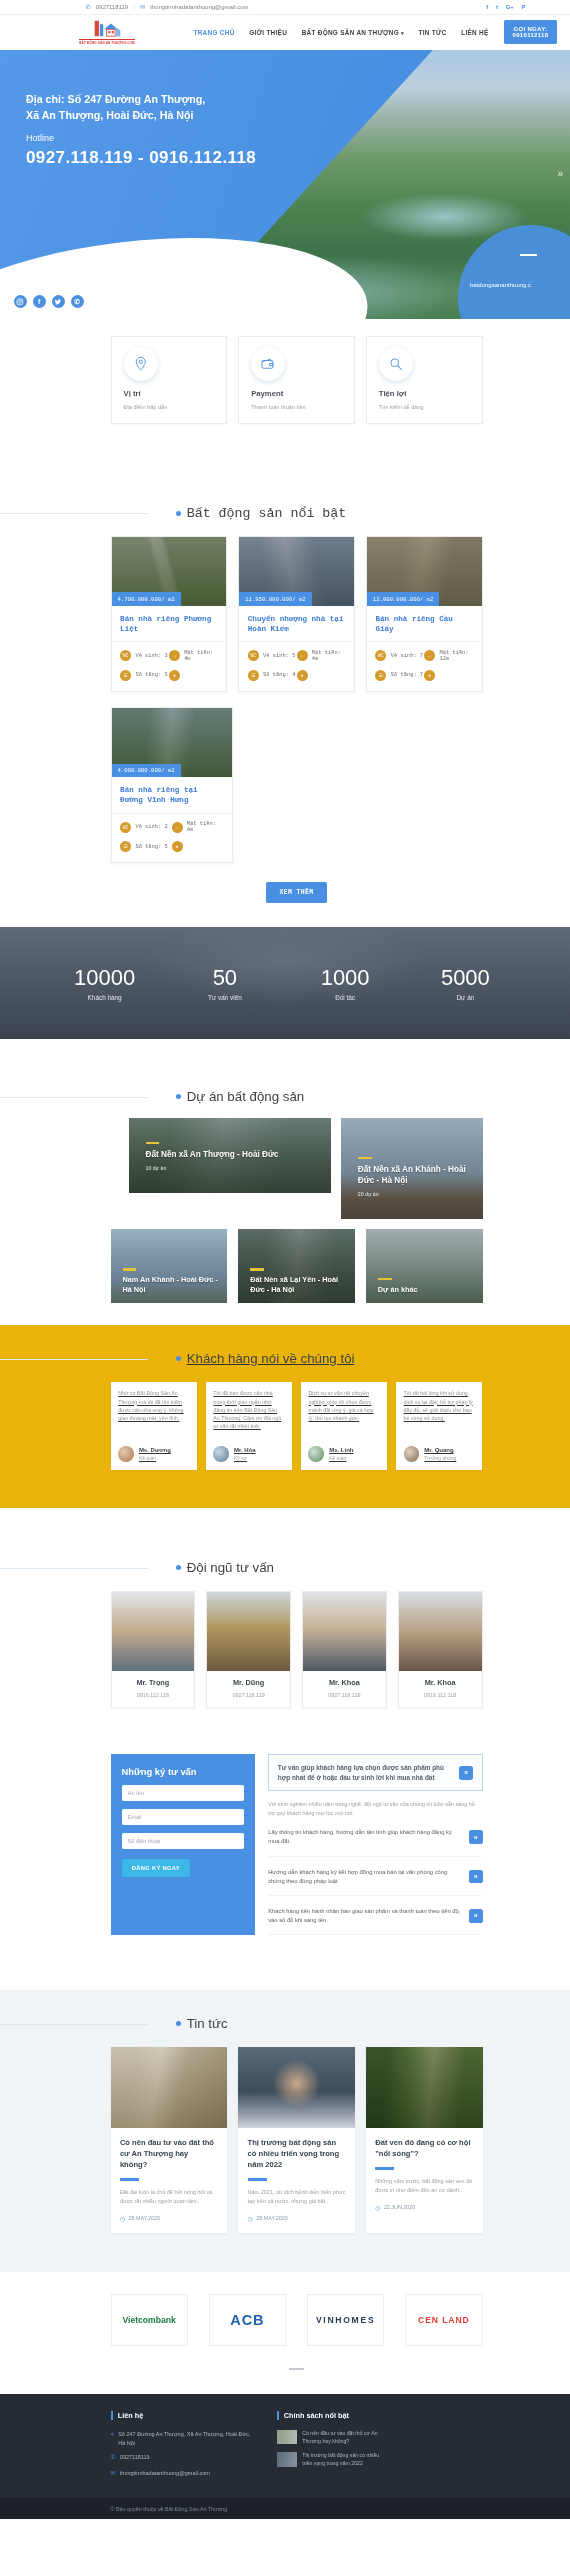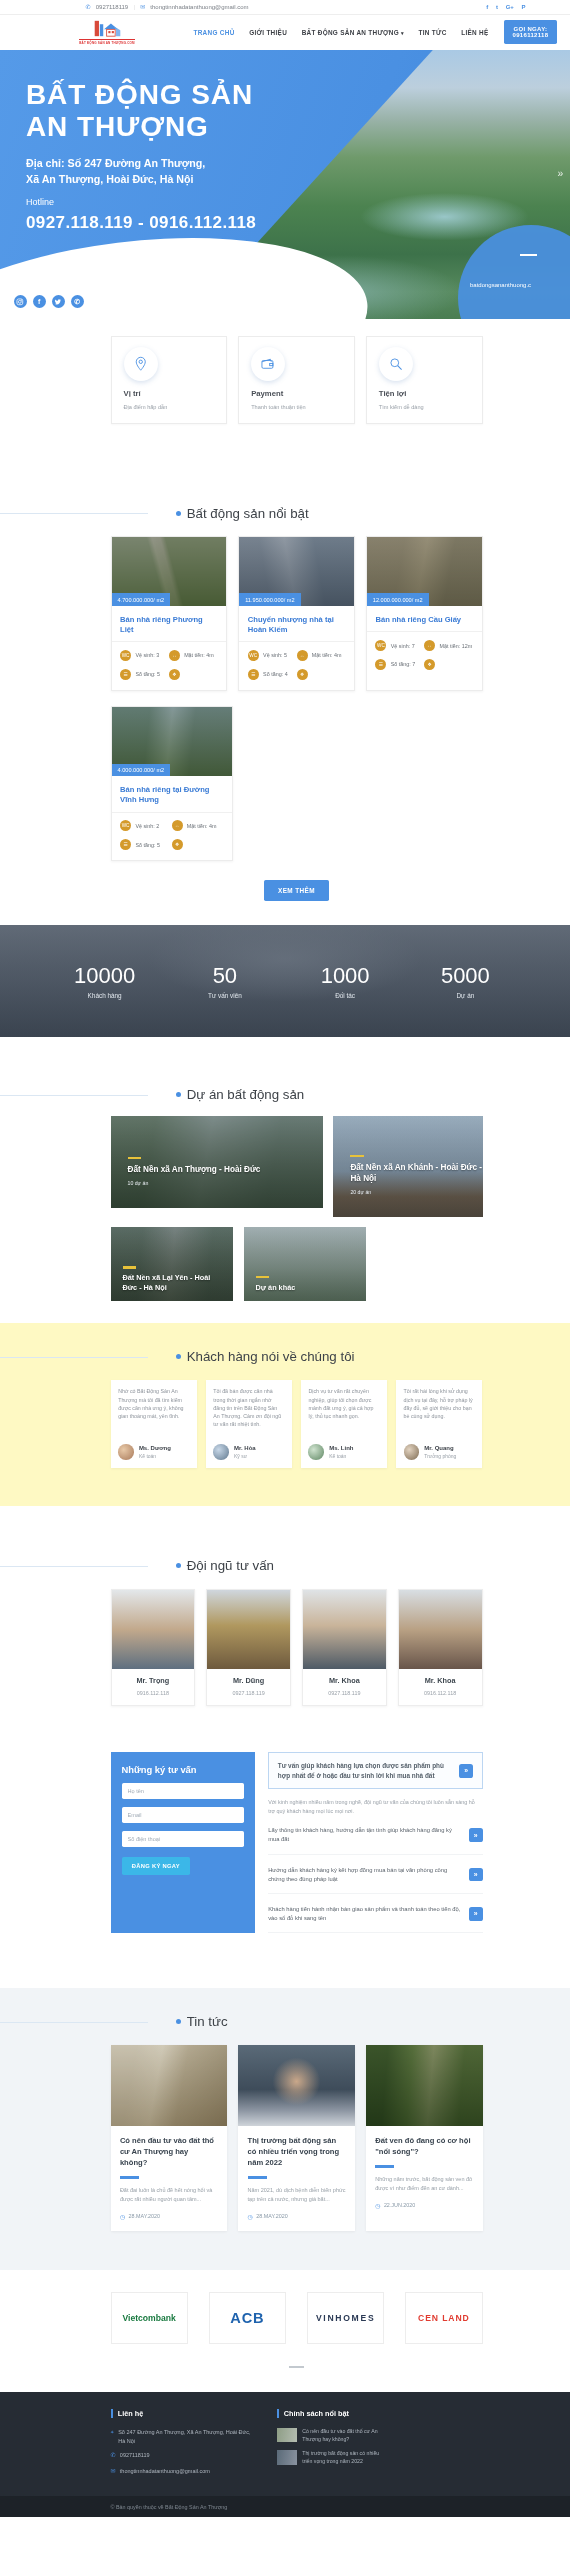--- a/index.html
+++ b/index.html
@@ -66,21 +66,21 @@
   .feature-title { margin-top: 8.6px; font-size: 7.7px; color: #4a4f57; font-weight: bold; }
   .feature-desc { margin-top: 5.2px; font-size: 5.6px; color: #9aa1a9; }
 
   
   .sec-row { position: relative; }
   .sec-row .hline { position: absolute; top: 7.7px; left: -88px; width: 148px; height: 0.9px; background: #dbe7f3; }
   .sec-head { margin-left: 65px; display: flex; align-items: center; gap: 6px; font-size: 13.3px; color: #3d4248; }
   .sec-head::before { content: ""; width: 5.2px; height: 5.2px; border-radius: 50%; background: #4a90e2; flex: 0 0 auto; }
 
   
-  .featured { margin-top: 82px; }
+  .featured { margin-top: 82px; font-family: Liberation Mono, monospace; }
   .prop-grid { margin-top: 15.5px; display: flex; gap: 11px; }
   .prop-card { width: 122px; background: #fff; border: 0.9px solid #ececec; box-shadow: 0 0.9px 2.6px rgba(0,0,0,.05); cursor: pointer; }
   .prop-img { position: relative; height: 69px; }
   .pimg1 { background: linear-gradient(75deg, #9aa590 40%, #b9b9ae 44%, #b4b4a8 50%, #8f9c80 54%), linear-gradient(180deg,#c9cdc4,#7f9468); background-blend-mode: multiply; }
   .pimg2 { background: linear-gradient(100deg, #b7b2a2 30%, #cac4b2 48%, #a9a695 70%), linear-gradient(180deg,#bdb9ab,#8d8a76); background-blend-mode: multiply; }
   .pimg3 { background: linear-gradient(80deg, #9aa3ad 25%, #b9bec4 45%, #8e9aa6 68%), linear-gradient(180deg,#c6cdd4,#7d8893); background-blend-mode: multiply; }
   .pimg4 { background: linear-gradient(96deg, #8fa08a 30%, #c2c6b8 48%, #95a391 66%), linear-gradient(180deg,#aec4d4,#6f8a62); background-blend-mode: multiply; }
   .price-badge { position: absolute; left: 0; bottom: 0; background: #4a90e2; color: #fff; font-size: 5.6px; padding: 3.4px 6px; }
   .prop-title { padding: 8.6px 8.6px 6.9px; font-size: 7.6px; font-weight: bold; color: #3a7bd5; border-bottom: 0.9px solid #f0f0f0; line-height: 1.3; }
   .prop-specs { padding: 7.7px 8.6px 10.3px; display: grid; grid-template-columns: 1fr 1fr; row-gap: 7.7px; }
@@ -101,35 +101,35 @@
   .stats-inner { width: 481px; margin: 0 auto; display: flex; }
   .stat { flex: 1; text-align: center; color: #fff; }
   .stat-value { font-size: 22px; font-weight: normal; }
   .stat-label { margin-top: 2.6px; font-size: 6.4px; color: #e2e8ee; }
 
   
   .projects { margin-top: 50px; }
   .proj-grid1 { margin-top: 13.7px; display: flex; gap: 10.3px; }
   .proj-grid2 { margin-top: 10.3px; display: flex; gap: 11px; }
   .proj-tile { position: relative; overflow: hidden; cursor: pointer; }
-  .pt1 { width: 221px; height: 92px; background: linear-gradient(100deg,#8d9d85 20%,#b5bdb2 45%,#97a596 75%), linear-gradient(180deg,#b9c6cf,#6f8465); background-blend-mode: multiply; }
+  .pt1 { width: 221px; height: 75px; background: linear-gradient(100deg,#8d9d85 20%,#b5bdb2 45%,#97a596 75%), linear-gradient(180deg,#b9c6cf,#6f8465); background-blend-mode: multiply; margin-left: 18px; }
   .pt2 { width: 155px; height: 101px; background: linear-gradient(180deg,#9fb3c4 0%,#8fa3b4 55%,#79664f 80%,#6b5a45 100%); }
   .pt3 { width: 122px; height: 74px; background: linear-gradient(180deg,#9db7cb 0%,#8aa6bb 70%,#7b8d7b 100%); }
   .pt4 { width: 122px; height: 74px; background: linear-gradient(95deg,#8a9684 25%,#b7b7ab 50%,#8b9886 80%), linear-gradient(180deg,#aebfc9,#728266); background-blend-mode: multiply; }
   .pt5 { width: 122px; height: 74px; background: linear-gradient(180deg,#a8b6b9 0%,#90a295 55%,#6e8668 100%); }
   .proj-tile::after { content: ""; position: absolute; inset: 0; background: linear-gradient(180deg, rgba(20,30,40,.05), rgba(20,30,40,.38)); }
   .proj-label { position: absolute; left: 17px; bottom: 22px; z-index: 2; color: #fff; }
   .proj-label .ydash { width: 13.7px; height: 2.6px; background: #e8c23a; margin-bottom: 4.3px; }
   .proj-title { font-size: 8.2px; font-weight: bold; line-height: 1.35; text-shadow: 0 0.9px 1.7px rgba(0,0,0,.4); max-width: 146px; }
   .proj-count { margin-top: 5.2px; font-size: 5.2px; color: #e8edf2; }
   .proj-grid2 .proj-label { bottom: 8.6px; left: 12px; }
   .proj-grid2 .proj-title { font-size: 7.3px; max-width: 101px; }
 
   
-  .testimonials { margin-top: 22px; background: #fef9c3; padding: 26px 0 38px; }
+  .testimonials { margin-top: 22px; background: #eab308; padding: 26px 0 38px; text-decoration: underline; }
   .testi-grid { margin-top: 15.5px; display: flex; gap: 8.6px; }
   .testi-card { width: 93px; background: #fff; box-shadow: 0 0.9px 2.6px rgba(0,0,0,.05); padding: 7.7px 7.7px 8.6px; }
   .testi-text { font-size: 5.3px; color: #8d939b; line-height: 1.55; min-height: 50px; }
   .testi-foot { margin-top: 6.9px; display: flex; align-items: center; gap: 5.2px; }
   .avatar { width: 15.5px; height: 15.5px; border-radius: 50%; flex: 0 0 auto; }
   .av1 { background: radial-gradient(circle at 35% 35%, #e8c9a8, #a8795a); }
   .av2 { background: radial-gradient(circle at 35% 35%, #c8d8e8, #60788e); }
   .av3 { background: radial-gradient(circle at 35% 35%, #cfe3cf, #5f8763); }
   .av4 { background: radial-gradient(circle at 35% 35%, #e2d3c0, #7d6a52); }
   .testi-name { font-size: 6px; font-weight: bold; color: #3e434a; }
@@ -267,24 +267,20 @@
     </div>
     <button class="nav-cta">GỌI NGAY: 0916112118</button>
   </div>
 </div>
 
 <div class="hero">
   <div class="hero-photo"></div>
   <div class="hero-blue"></div>
   <div class="hero-wave"></div>
   <div class="hero-content">
-    <div class="hero-title">
-      <div>BẤT ĐỘNG SẢN</div>
-      <div>AN THƯỢNG</div>
-    </div>
     <div class="hero-address">
       <div>Địa chỉ: Số 247 Đường An Thượng,</div>
       <div>Xã An Thượng, Hoài Đức, Hà Nội</div>
     </div>
     <div class="hero-hotline-label">Hotline</div>
     <div class="hero-hotline">0927.118.119 - 0916.112.118</div>
   </div>
   <div class="hero-socials">
     <span class="soc-circle">
       <svg width="7.7" height="7.7" viewBox="0 0 24 24">
@@ -486,20 +482,26 @@
     </div>
     <div class="proj-tile pt2">
       <div class="proj-label">
         <div class="ydash"></div>
         <div class="proj-title">Đất Nền xã An Khánh - Hoài Đức - Hà Nội</div>
         <div class="proj-count">20 dự án</div>
       </div>
     </div>
   </div>
   <div class="proj-grid2">
+    <div class="proj-tile pt3">
+      <div class="proj-label">
+        <div class="ydash"></div>
+        <div class="proj-title">Nam An Khánh - Hoài Đức - Hà Nội</div>
+      </div>
+    </div>
     <div class="proj-tile pt4">
       <div class="proj-label">
         <div class="ydash"></div>
         <div class="proj-title">Đất Nền xã Lại Yên - Hoài Đức - Hà Nội</div>
       </div>
     </div>
     <div class="proj-tile pt5">
       <div class="proj-label">
         <div class="ydash"></div>
         <div class="proj-title">Dự án khác</div>

